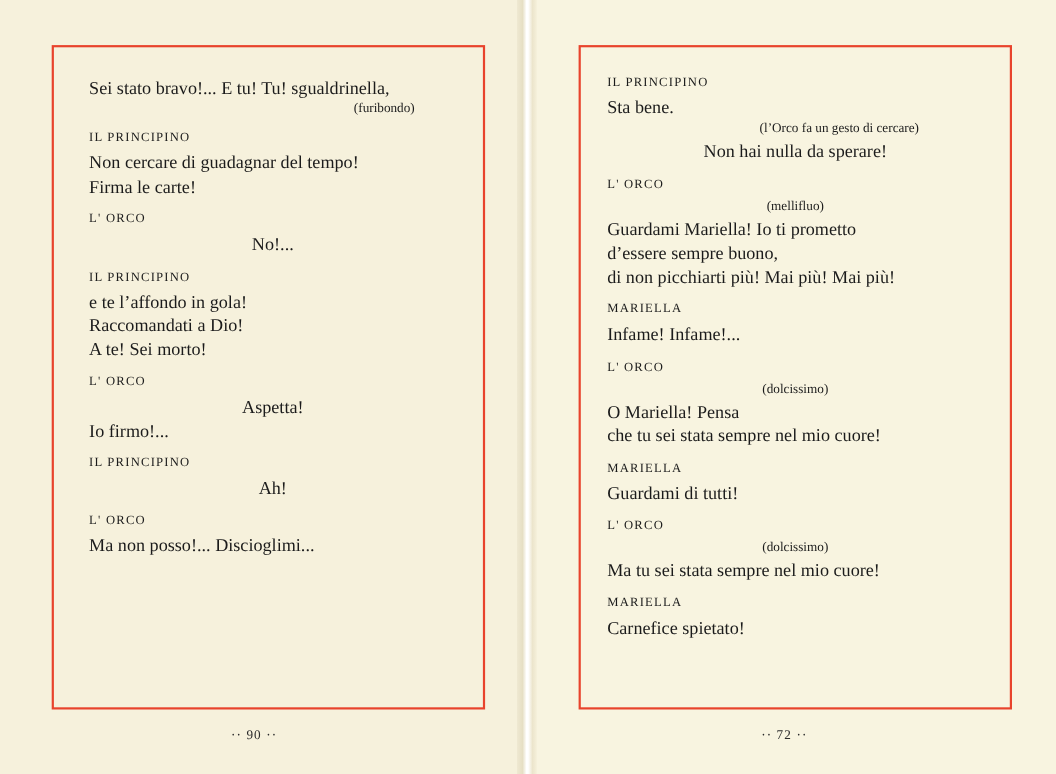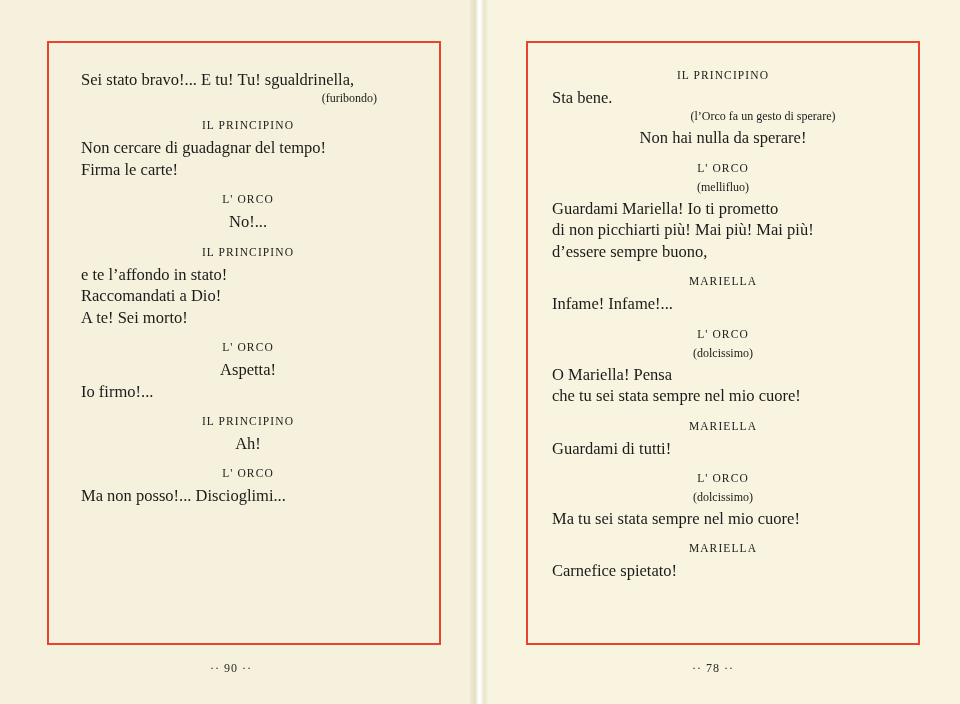--- a/index.html
+++ b/index.html
@@ -84,21 +84,21 @@
     width: 100%;
     height: 100%;
     box-sizing: border-box;
     padding: 26px 24px 10px 24px;
     color: #1b1b1b;
   }
   .page.left .content { padding-left: 32px; }
   .page.right .content { padding-left: 24px; }
 
   .speaker {
-    text-align: center;
+    text-align: left;
     font-size: 11.5px;
     letter-spacing: 1.1px;
     margin: 13px 0 6px 0;
     font-variant: small-caps;
     text-transform: uppercase;
   }
   .speaker.first { margin-top: 0; }
   .stage {
     text-align: center;
     font-size: 12px;
@@ -163,21 +163,21 @@
     <div class="frame">
       <div class="content" id="left-content">
           <div class="line">Sei stato bravo!... E tu! Tu! sgualdrinella,</div>
           <div class="stage right-align">(furibondo)</div>
           <div class="speaker">IL PRINCIPINO</div>
           <div class="line">Non cercare di guadagnar del tempo!</div>
           <div class="line">Firma le carte!</div>
           <div class="speaker">L' ORCO</div>
           <div class="line center">No!...</div>
           <div class="speaker">IL PRINCIPINO</div>
-          <div class="line">e te l’affondo in stato!</div>
+          <div class="line">e te l’affondo in gola!</div>
           <div class="line">Raccomandati a Dio!</div>
           <div class="line">A te! Sei morto!</div>
           <div class="speaker">L' ORCO</div>
           <div class="line center">Aspetta!</div>
           <div class="line">Io firmo!...</div>
           <div class="speaker">IL PRINCIPINO</div>
           <div class="line center">Ah!</div>
           <div class="speaker">L' ORCO</div>
           <div class="line">Ma non posso!... Discioglimi...</div>
         </div>
@@ -185,38 +185,38 @@
     <div class="folio">·· 90 ··</div>
   </div>
 
   <div class="page right">
     <div class="showthrough" style="left:120px; top:150px;">      
     </div>
     <div class="frame">
       <div class="content" id="right-content">
           <div class="speaker first">IL PRINCIPINO</div>
           <div class="line">Sta bene.</div>
-          <div class="stage offset">(l’Orco fa un gesto di sperare)</div>
+          <div class="stage offset">(l’Orco fa un gesto di cercare)</div>
           <div class="line center">Non hai nulla da sperare!</div>
           <div class="speaker">L' ORCO</div>
           <div class="stage">(mellifluo)</div>
           <div class="line">Guardami Mariella! Io ti prometto</div>
+          <div class="line">d’essere sempre buono,</div>
           <div class="line">di non picchiarti più! Mai più! Mai più!</div>
-          <div class="line">d’essere sempre buono,</div>
           <div class="speaker">MARIELLA</div>
           <div class="line">Infame! Infame!...</div>
           <div class="speaker">L' ORCO</div>
           <div class="stage">(dolcissimo)</div>
           <div class="line">O Mariella! Pensa</div>
           <div class="line">che tu sei stata sempre nel mio cuore!</div>
           <div class="speaker">MARIELLA</div>
           <div class="line">Guardami di tutti!</div>
           <div class="speaker">L' ORCO</div>
           <div class="stage">(dolcissimo)</div>
           <div class="line">Ma tu sei stata sempre nel mio cuore!</div>
           <div class="speaker">MARIELLA</div>
           <div class="line">Carnefice spietato!</div>
         </div>
     </div>
-    <div class="folio">·· 78 ··</div>
+    <div class="folio">·· 72 ··</div>
   </div>
 
 </div>
 
 </body></html>

